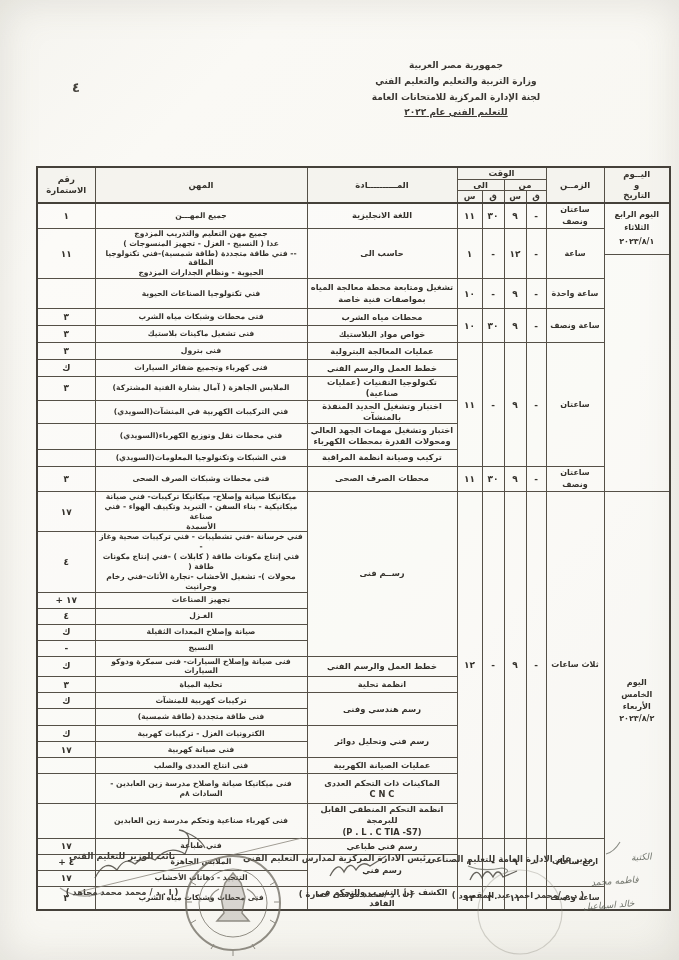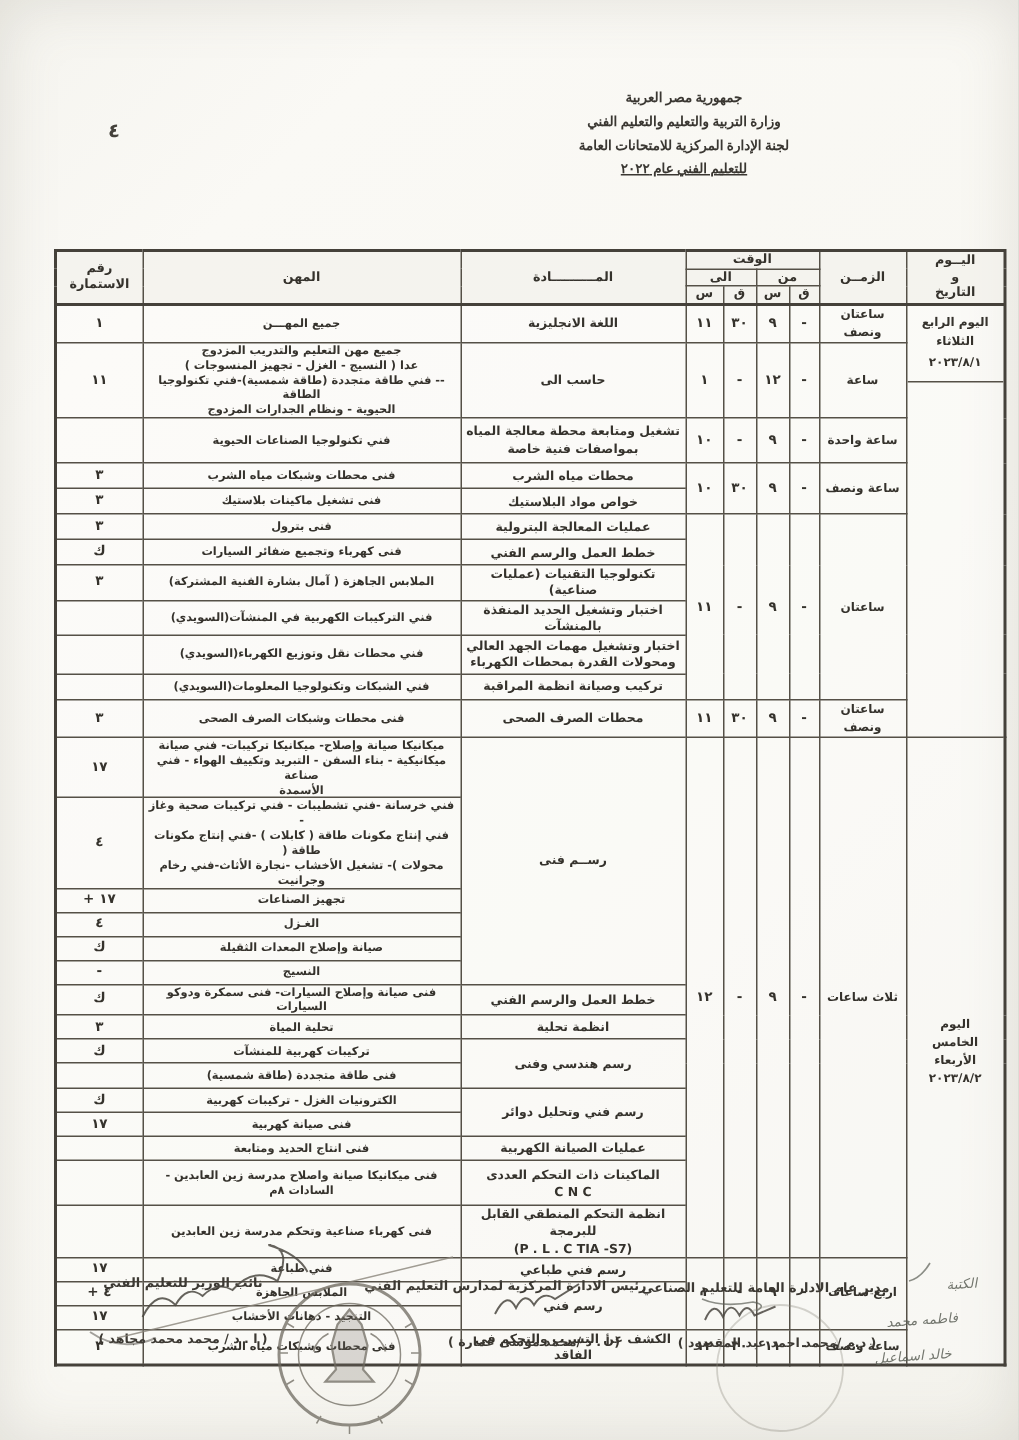--- a/index.html
+++ b/index.html
@@ -6,21 +6,21 @@
   .sheet{
     position:relative;width:679px;height:960px;margin:0 auto;
     background:linear-gradient(135deg,#f5f4ef 0%,#faf9f5 18%,#f8f7f2 60%,#f3f2ec 100%);
     font-family:"DejaVu Sans",sans-serif;color:#2e2b27;overflow:hidden;
     box-shadow:inset 0 0 40px rgba(120,115,100,.18);
   }
   .sheet *{box-sizing:border-box;}
   
   .letterhead{position:absolute;top:58px;right:88px;width:270px;text-align:center;
     font-size:9px;font-weight:bold;line-height:1.75;color:#3a3732;}
-  .letterhead .lh-line{white-space:nowrap;font-family:Liberation Serif, serif;}
+  .letterhead .lh-line{white-space:nowrap;}
   .letterhead .lh-line.underline{text-decoration:underline;}
   .page-number{position:absolute;top:80px;left:72px;font-size:13px;font-weight:bold;color:#44413b;}
   
   .doc-title{position:absolute;top:122px;right:20px;width:645px;text-align:center;
     font-weight:bold;color:#34312c;}
   .doc-title .t1{font-size:10.5px;letter-spacing:-.2px;}
   .doc-title .t2{font-size:10px;margin-top:4px;}
   
   table.schedule{
     position:absolute;top:166px;right:8px;width:633px;border-collapse:collapse;
@@ -263,21 +263,21 @@
           <td class="c-subj" rowspan="2">رسم فني وتحليل دوائر</td>
           <td class="c-prof">الكترونيات الغزل - تركيبات كهربية</td>
           <td class="c-form">ك</td>
         </tr>
         <tr style="height: 16px;">
           <td class="c-prof">فنى صيانة كهربية</td>
           <td class="c-form">١٧</td>
         </tr>
         <tr style="height: 16px;">
           <td class="c-subj">عمليات الصيانة الكهربية</td>
-          <td class="c-prof">فنى انتاج الحديد ومتابعة</td>
+          <td class="c-prof">فنى انتاج العددى والصلب</td>
           <td class="c-form"></td>
         </tr>
         <tr style="height: 30px;">
           <td class="c-subj">الماكينات ذات التحكم العددى
 C N C</td>
           <td class="c-prof">فنى ميكانيكا صيانة واصلاح مدرسة زين العابدين -
 السادات ٨م</td>
           <td class="c-form"></td>
         </tr>
         <tr style="height: 27px;">

